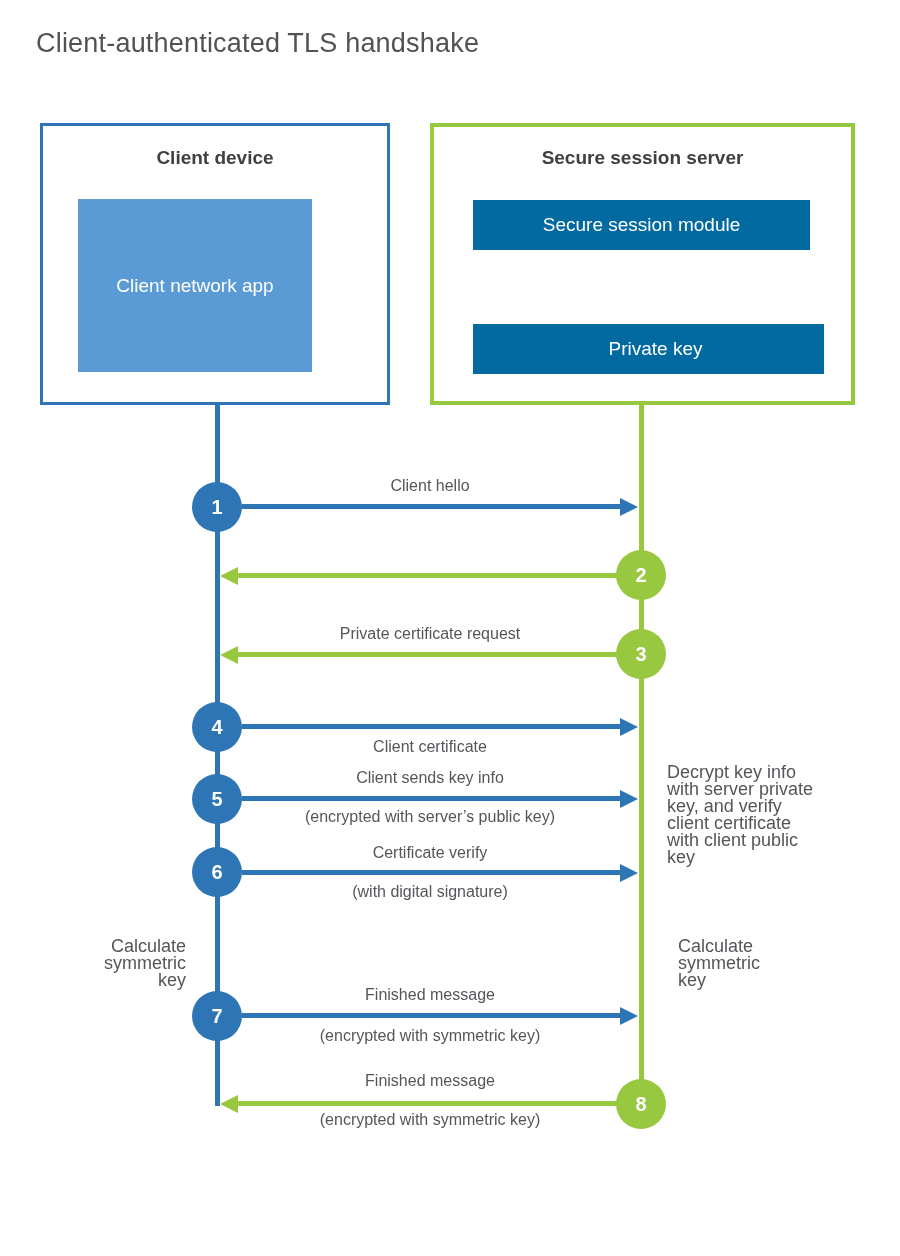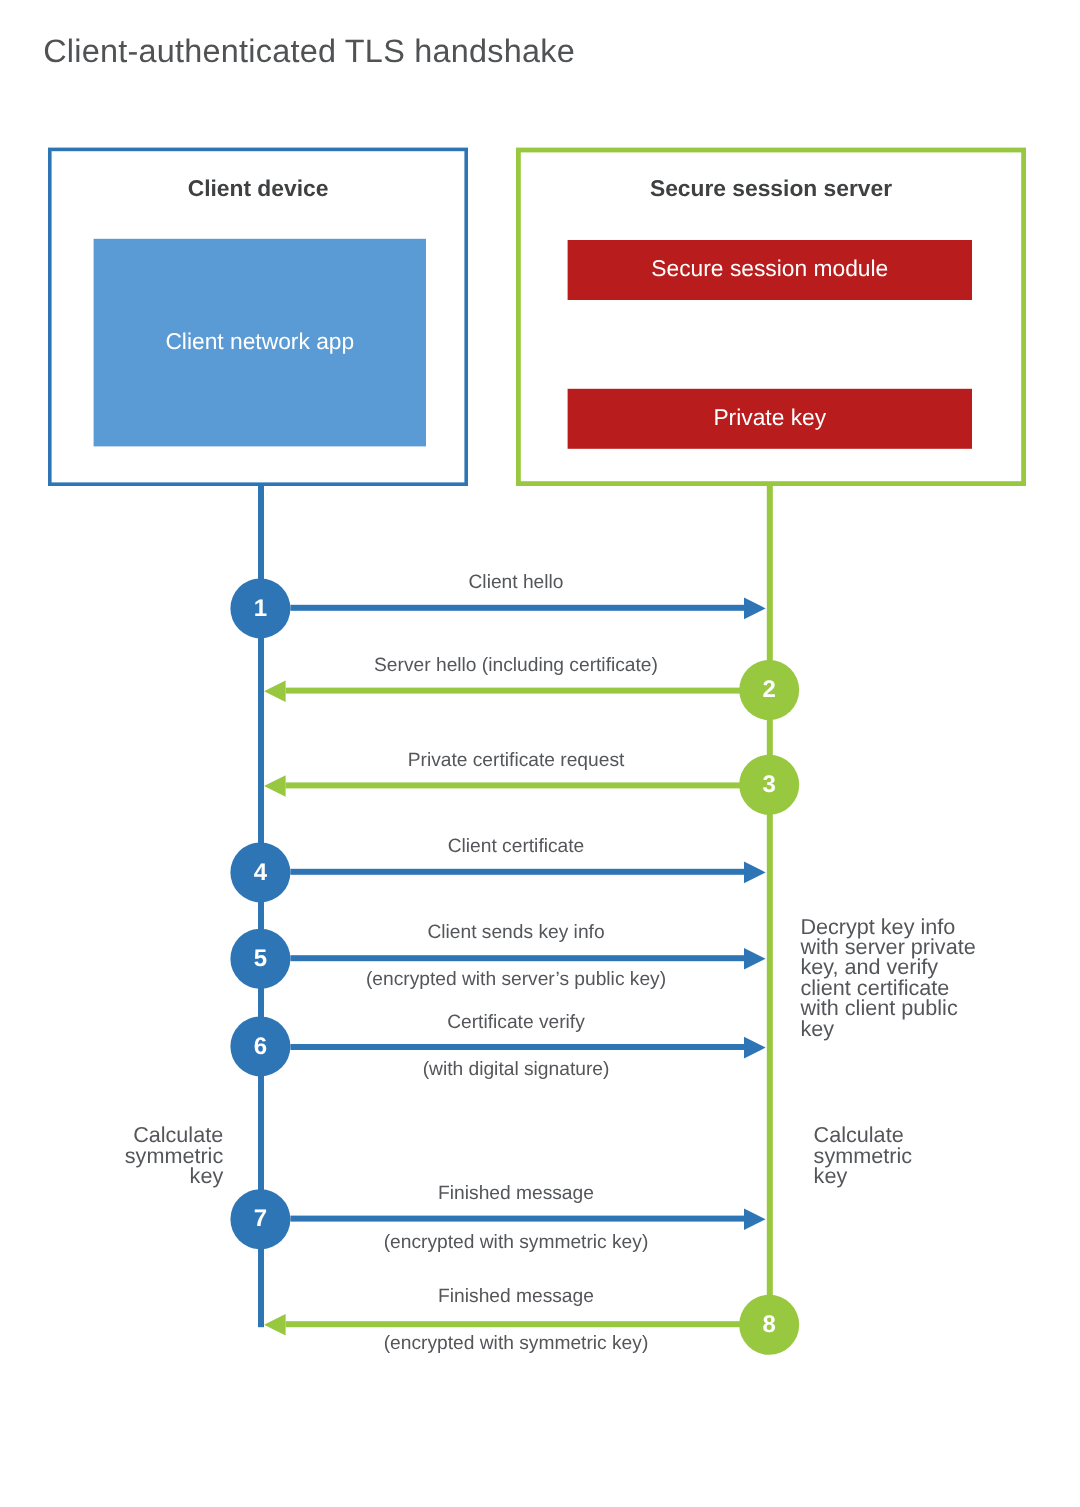--- a/index.html
+++ b/index.html
@@ -8,26 +8,26 @@
   .abs{position:absolute;}
 
   
   .page-title{left:36px;top:28px;font-size:27px;color:#505254;font-weight:400;letter-spacing:0.2px;}
 
   
   .actor-box{box-sizing:border-box;background:#ffffff;}
   .client-box{left:40px;top:123px;width:350px;height:282px;border:3px solid #2e75b6;}
   .server-box{left:430px;top:123px;width:425px;height:282px;border:4px solid #97c83f;}
   .actor-title{width:100%;text-align:center;top:24px;left:0;font-size:19px;font-weight:bold;color:#3f4042;}
-  .client-app{left:78px;top:199px;width:277px;height:173px;background:#5b9bd5;
+  .client-app{left:78px;top:199px;width:234px;height:173px;background:#5b9bd5;
               display:flex;align-items:center;justify-content:center;text-align:center;}
   .client-app span{display:inline-block;width:180px;color:#ffffff;font-size:19px;line-height:1.55;}
-  .server-bar{left:473px;width:337px;height:50px;background:#b91c1c;display:flex;align-items:center;
+  .server-bar{left:473px;width:337px;height:50px;background:#0369a1;display:flex;align-items:center;
               justify-content:center;color:#ffffff;font-size:19px;}
-  .bar-0{top:200px;} .bar-1{top:262px;} .bar-2{top:324px;}
+  .bar-0{top:200px;} .bar-1{top:262px;} .bar-2{top:324px;padding-left:14px;}
 
   
   .lifeline{width:5px;top:405px;}
   .lifeline.blue{left:215px;height:701px;background:#2e75b6;}
   .lifeline.green{left:639px;height:700px;background:#97c83f;}
 
   
   .step-circle{width:50px;height:50px;border-radius:50%;display:flex;align-items:center;
                justify-content:center;color:#ffffff;font-weight:bold;font-size:20px;}
   .step-circle.blue{background:#2e75b6;}
@@ -77,35 +77,34 @@
   <div class="abs lifeline blue"></div>
   <div class="abs lifeline green"></div>
 
   <div class="abs msg-label" style="top:477px;">Client hello</div>
   <div class="abs hline blue" style="top:504px;"></div>
   <div class="abs head-right" style="top:498px;"></div>
   <div class="abs step-circle blue" style="left:192px;top:482px;">
     <span>1</span>
   </div>
 
-  <div class="abs msg-label" style="top:546px;">Server hello (including certificate)</div>
   <div class="abs hline green" style="top:573px;"></div>
   <div class="abs head-left" style="top:567px;"></div>
   <div class="abs step-circle green" style="left:616px;top:550px;">
     <span>2</span>
   </div>
 
   <div class="abs msg-label" style="top:625px;">Private certificate request</div>
   <div class="abs hline green" style="top:652px;"></div>
   <div class="abs head-left" style="top:646px;"></div>
   <div class="abs step-circle green" style="left:616px;top:629px;">
     <span>3</span>
   </div>
 
-  <div class="abs msg-label" style="top:697px;">Client certificate</div>
+  <div class="abs msg-label" style="top:738px;">Client certificate</div>
   <div class="abs hline blue" style="top:724px;"></div>
   <div class="abs head-right" style="top:718px;"></div>
   <div class="abs step-circle blue" style="left:192px;top:702px;">
     <span>4</span>
   </div>
 
   <div class="abs msg-label" style="top:769px;">Client sends key info</div>
   <div class="abs hline blue" style="top:796px;"></div>
   <div class="abs head-right" style="top:790px;"></div>
   <div class="abs step-circle blue" style="left:192px;top:774px;">

